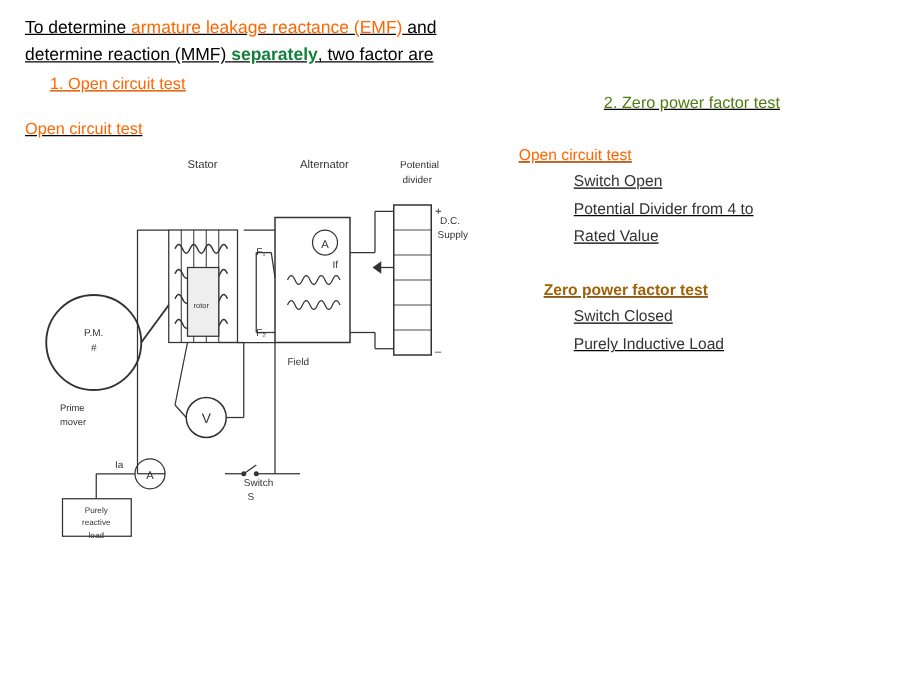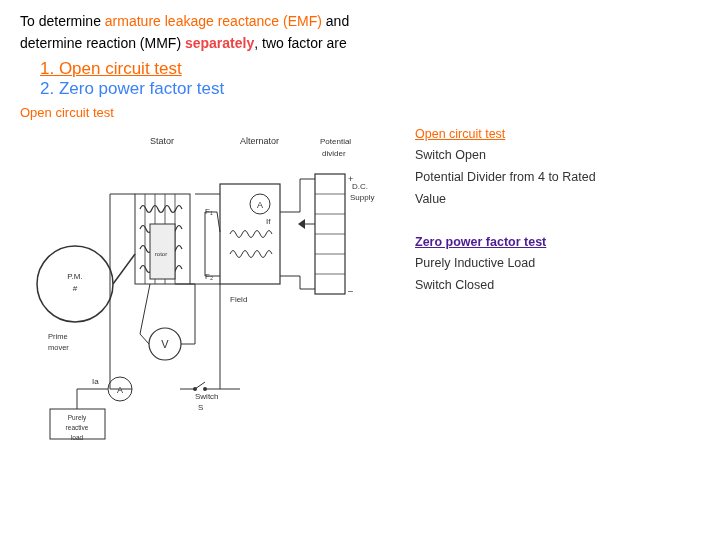--- a/index.html
+++ b/index.html
@@ -11,52 +11,54 @@
       font-size: 14px;
       overflow: hidden;
       position: relative;
     }
 
     .page-container {
       width: 644px;
       height: 540px;
       padding: 10px 20px;
       position: relative;
+      text-decoration: underline;
     }
 
     .intro-text {
       line-height: 1.6;
       margin-bottom: 4px;
       font-size: 14px;
     }
 
     .highlight-orange {
       color: #FF6600;
       font-weight: normal;
     }
 
     .highlight-orange-bold {
-      color: #ef4444;
+      color: #15803d;
       font-weight: bold;
     }
 
     .list-items {
       margin-left: 20px;
       margin-bottom: 6px;
     }
 
     .list-item-1 {
       color: #FF6600;
-      font-size: 17px;
+      font-size: 13px;
       text-decoration: underline;
     }
 
     .list-item-2 {
-      color: #3b82f6;
-      font-size: 17px;
+      color: #4d7c0f;
+      font-size: 13px;
+      text-align: right;
     }
 
     .open-circuit-label {
       color: #FF6600;
       font-size: 13px;
       margin-left: 0;
       margin-top: 2px;
     }
 
     .main-content {
@@ -87,30 +89,32 @@
       line-height: 1.7;
     }
 
     .open-circuit-test-title {
       color: #FF6600;
       text-decoration: underline;
       font-weight: normal;
     }
 
     .zero-pf-test-title {
-      color: #4c1d95;
+      color: #a16207;
       text-decoration: underline;
       font-weight: bold;
       font-size: 12.5px;
+      margin-left: 20px;
     }
 
     .right-label {
       color: #333;
       font-size: 12.5px;
       line-height: 1.75;
+      margin-left: 44px;
     }
 
   </style>
 </head>
 <body>
 
 <div class="page-container">
 
   <div class="intro-text">
     <span>To  determine </span><span class="highlight-orange">armature  leakage  reactance  (EMF)</span><span> and</span>
@@ -258,20 +262,20 @@
         <span class="open-circuit-test-title">Open circuit test</span>
       </div>
       <div class="right-label">Switch Open</div>
       <div class="right-label">Potential Divider from 4 to Rated Value</div>
 
       <br>
 
       <div>
         <span class="zero-pf-test-title">Zero power factor test</span>
       </div>
+      <div class="right-label">Switch Closed</div>
       <div class="right-label">Purely Inductive Load</div>
-      <div class="right-label">Switch Closed</div>
 
     </div>
 
   </div>
 
 </div>
 
 </body></html>

